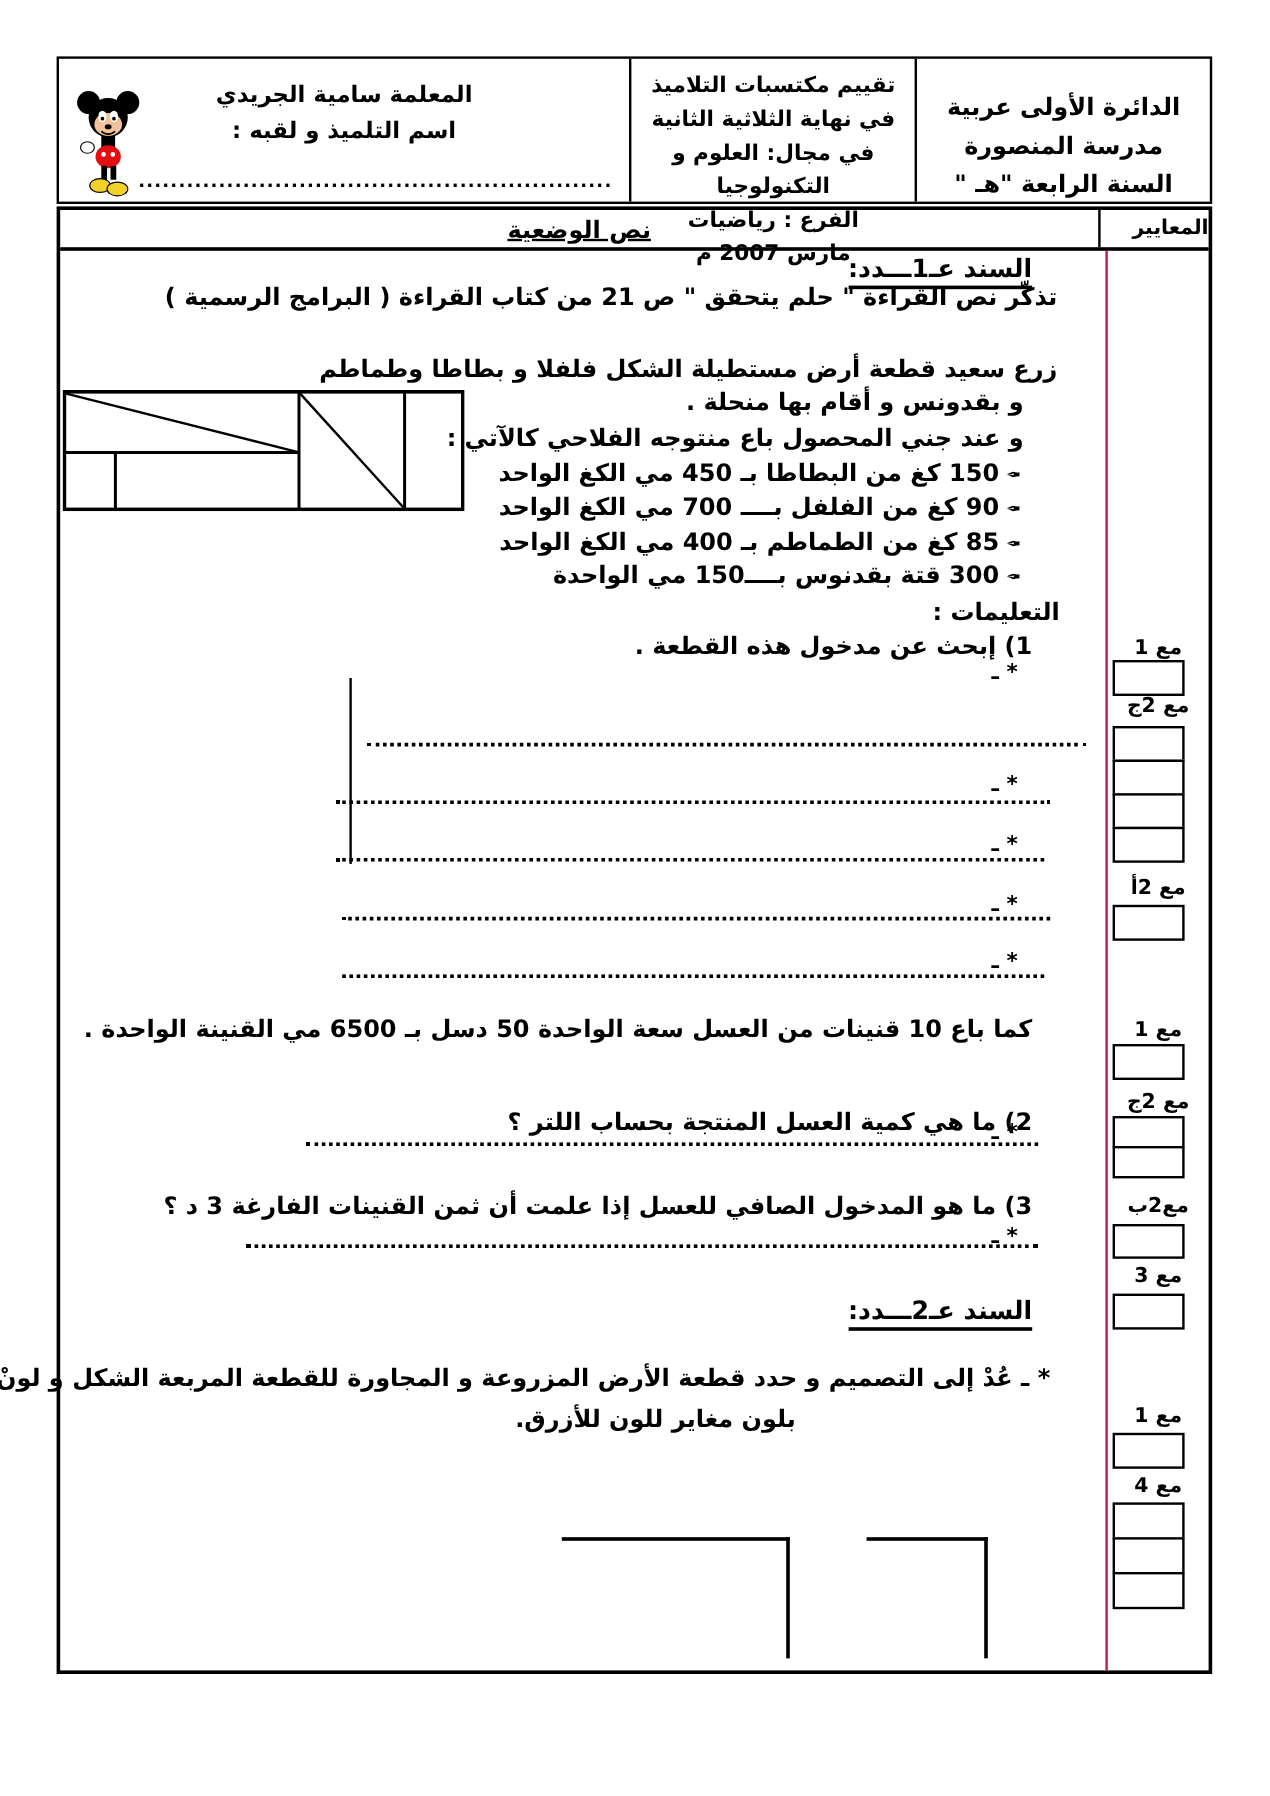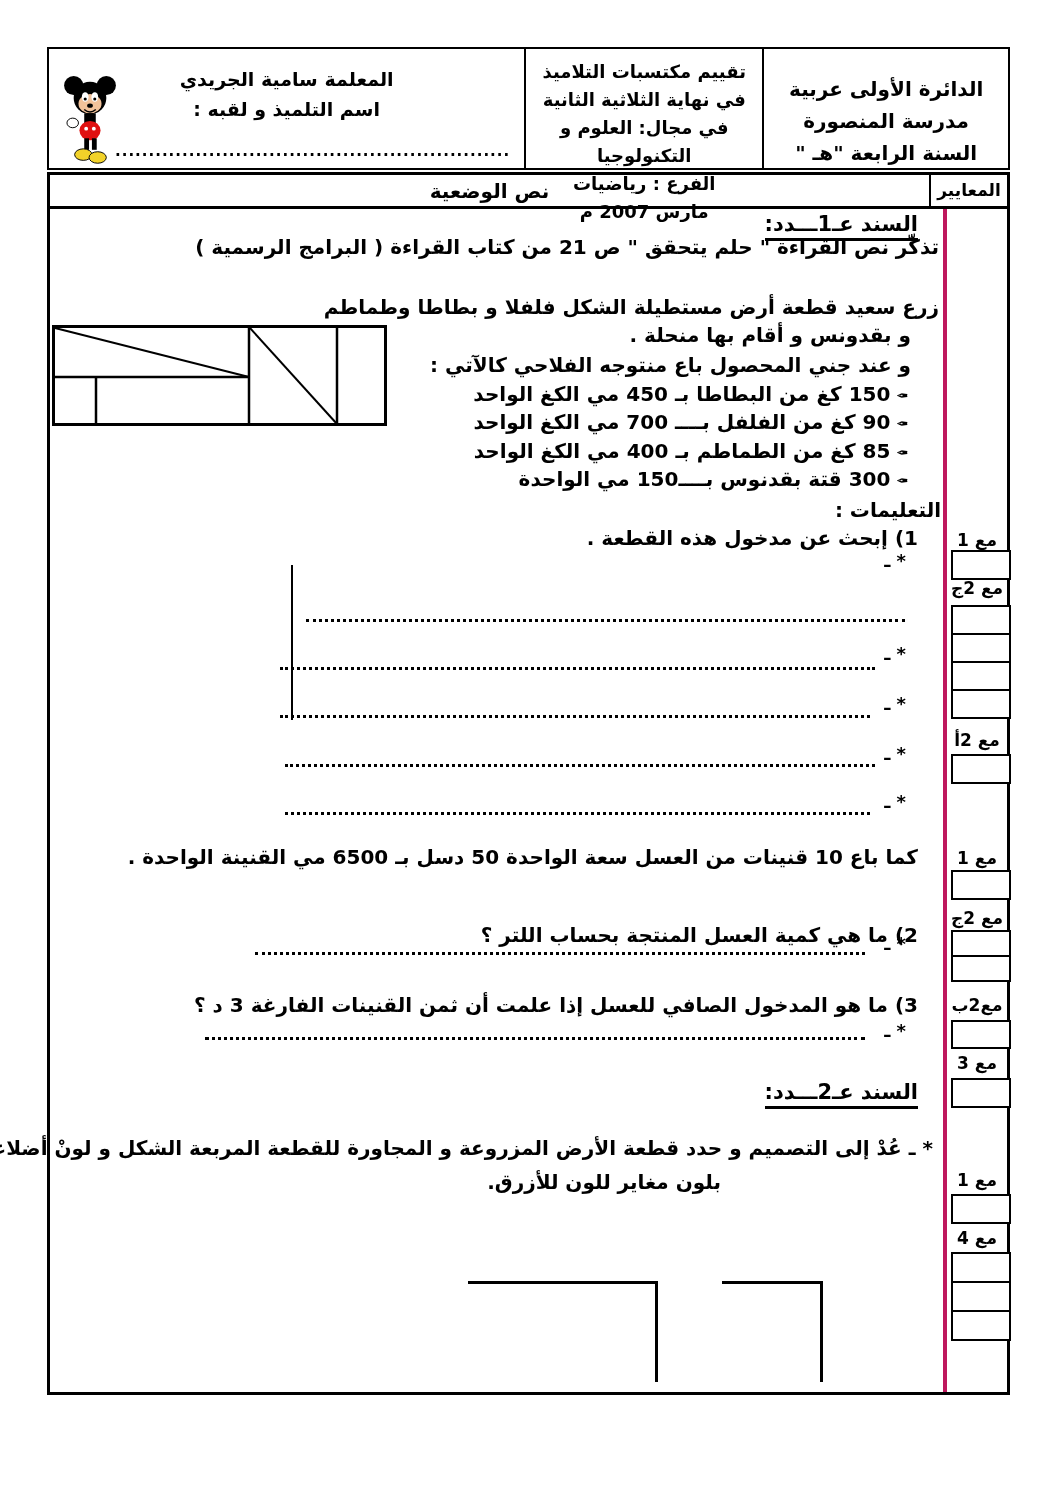--- a/index.html
+++ b/index.html
@@ -12,25 +12,25 @@
   .h-school{width:322px;border-left:2px solid #000;font-size:20px;padding-top:24px;line-height:32px;}
   .h-exam{width:312px;border-left:2px solid #000;font-size:18px;padding-top:9px;line-height:28px;}
   .h-teacher{flex:1;position:relative;font-size:19px;padding-top:15px;line-height:30px;}
   .h-teacher .dots-line{font-size:15px;letter-spacing:1px;overflow:hidden;white-space:nowrap;
                         padding:12px 14px 0 66px;text-align:right;}
   .mickey{position:absolute;left:12px;top:24px;width:58px;height:96px;}
   
   .main-table{position:absolute;left:47px;top:172px;width:963px;height:1223px;
               border:3px solid #000;box-sizing:border-box;display:flex;flex-direction:column;}
   .mt-header{display:flex;direction:rtl;height:34px;border-bottom:3px solid #000;box-sizing:border-box;}
-  .crit-h{width:78px;border-left:2px solid #000;box-sizing:border-box;text-align:center;
+  .crit-h{width:92px;border-left:2px solid #000;box-sizing:border-box;
           font-weight:bold;font-size:17px;padding-top:5px;}
-  .situ-h{flex:1;text-align:center;font-weight:bold;font-size:20px;padding-top:4px;}
+  .situ-h{flex:1;text-align:center;font-weight:bold;font-size:20px;padding-top:4px;text-decoration:underline;}
   .mt-body{display:flex;direction:rtl;flex:1;}
-  .crit-col{width:64px;border-left:4px solid #be185d;box-sizing:border-box;position:relative;}
+  .crit-col{width:86px;border-left:2px solid #be185d;box-sizing:border-box;position:relative;margin-left:36px;}
   .content{flex:1;position:relative;}
   
   .abs{position:absolute;white-space:nowrap;}
   .t{font-weight:bold;font-size:20px;}
   .title{font-weight:bold;font-size:21px;border-bottom:3px solid #000;padding-bottom:2px;}
   .star{font-weight:bold;font-size:18px;}
   .dotted{position:absolute;height:0;border-top:3px dotted #000;}
   .vline{position:absolute;width:0;border-right:2px solid #000;}
   .shape{position:absolute;border-top:3px solid #000;border-left:none;box-sizing:border-box;}
   .shape.r{border-right:3px solid #000;}

